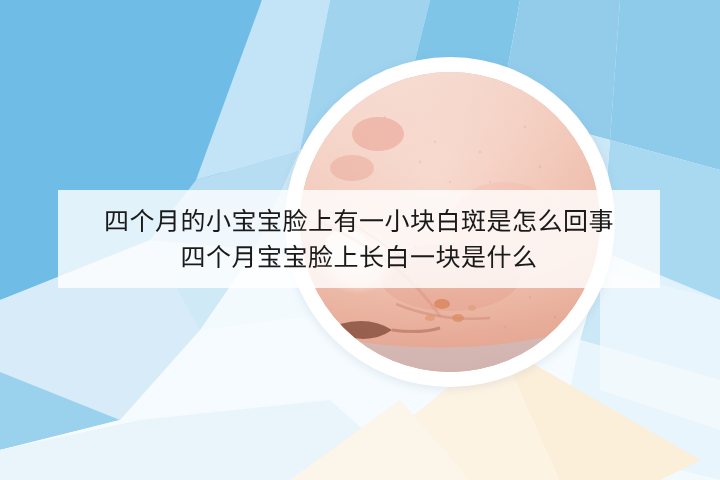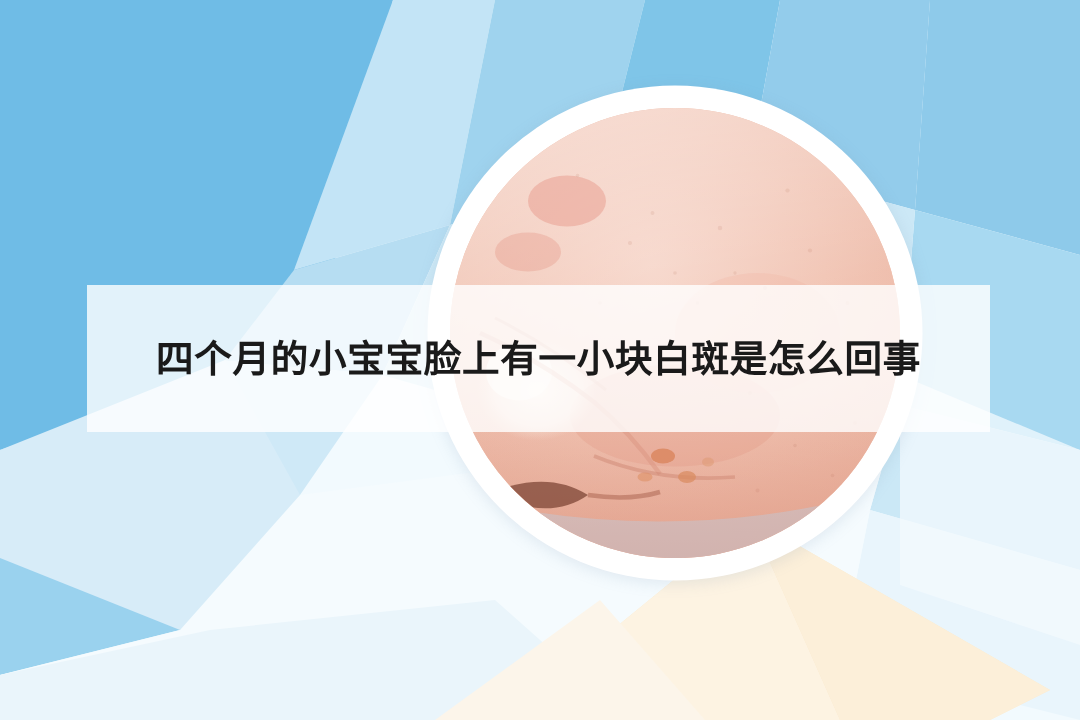--- a/index.html
+++ b/index.html
@@ -76,21 +76,21 @@
     display: flex;
     flex-direction: column;
     align-items: center;
     justify-content: center;
     gap: 3px;
   }
   .caption-line {
     color: #1a1a1a;
     font-family: "DejaVu Sans", "Liberation Sans", sans-serif;
     font-size: 25px;
-    font-weight: bold;
+    font-weight: normal;
     line-height: 1.32;
     letter-spacing: 0.5px;
     white-space: nowrap;
     text-align: left;
   }
 </style>
 </head>
 <body>
 
 <div class="banner">
@@ -203,15 +203,16 @@
       </g>
 
       <path d="M0 258 Q150 296 300 252 L300 300 L0 300 Z" fill="#BFC9DA" opacity="0.45"></path>
     </svg>
   </div>
 
   <div class="caption-band"></div>
 
   <div class="caption-text">
     <div class="caption-line">四个月的小宝宝脸上有一小块白斑是怎么回事</div>
+    <div class="caption-line">四个月宝宝脸上长白一块是什么</div>
   </div>
 
 </div>
 
 </body></html>

